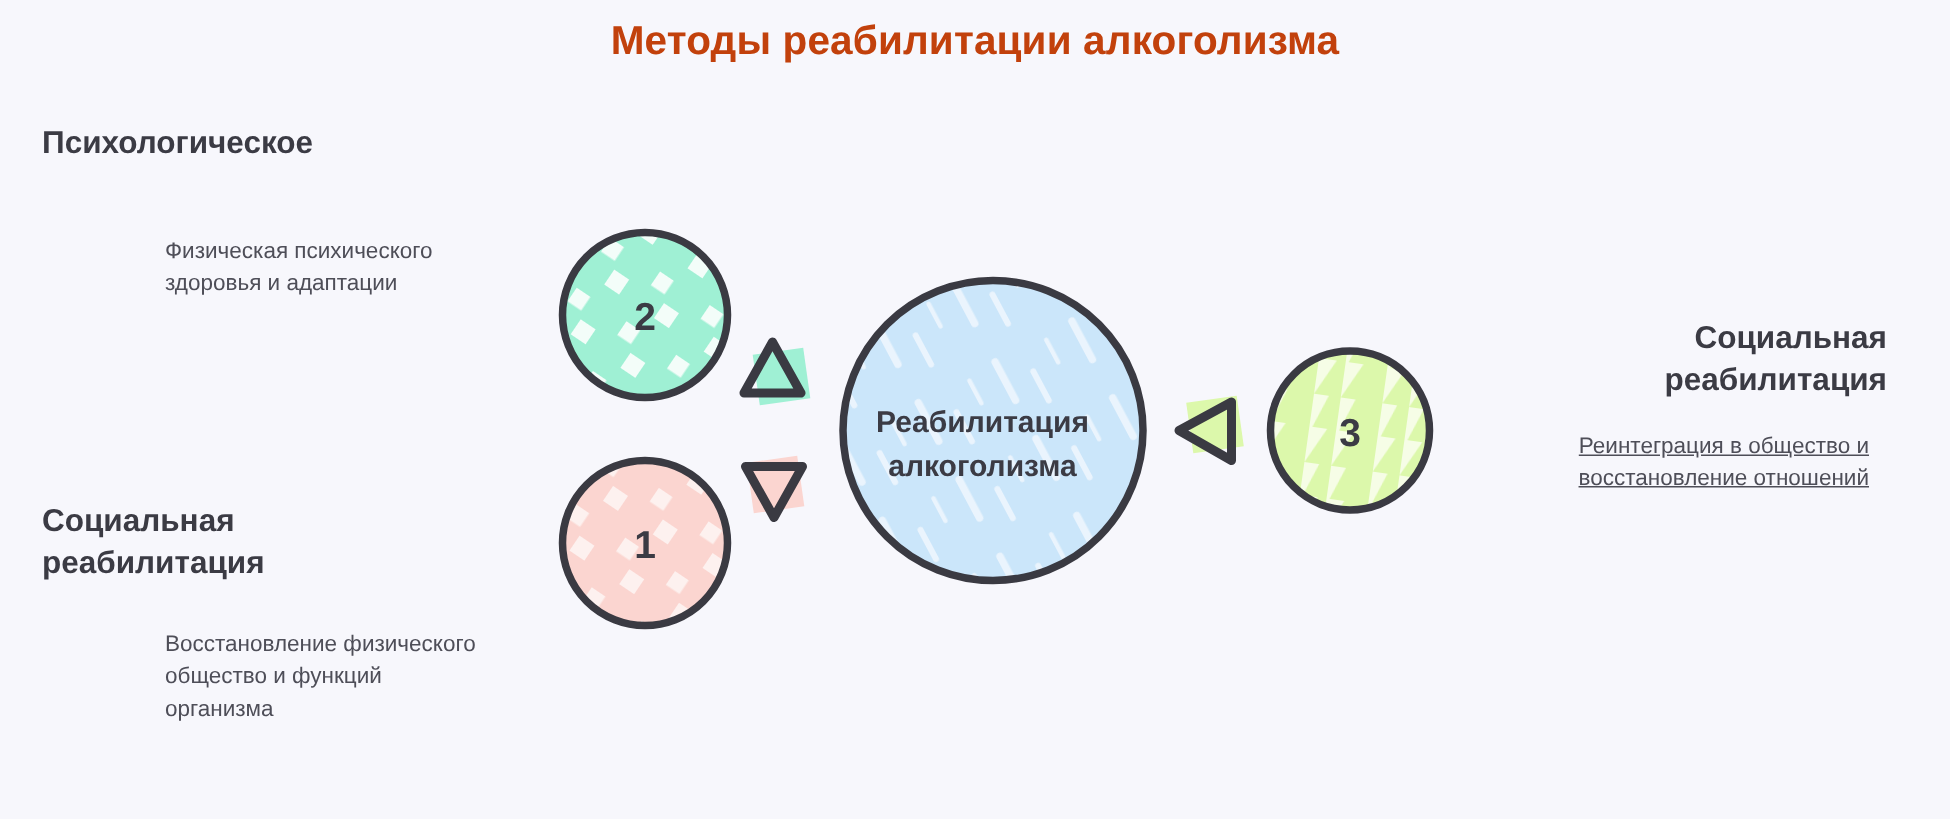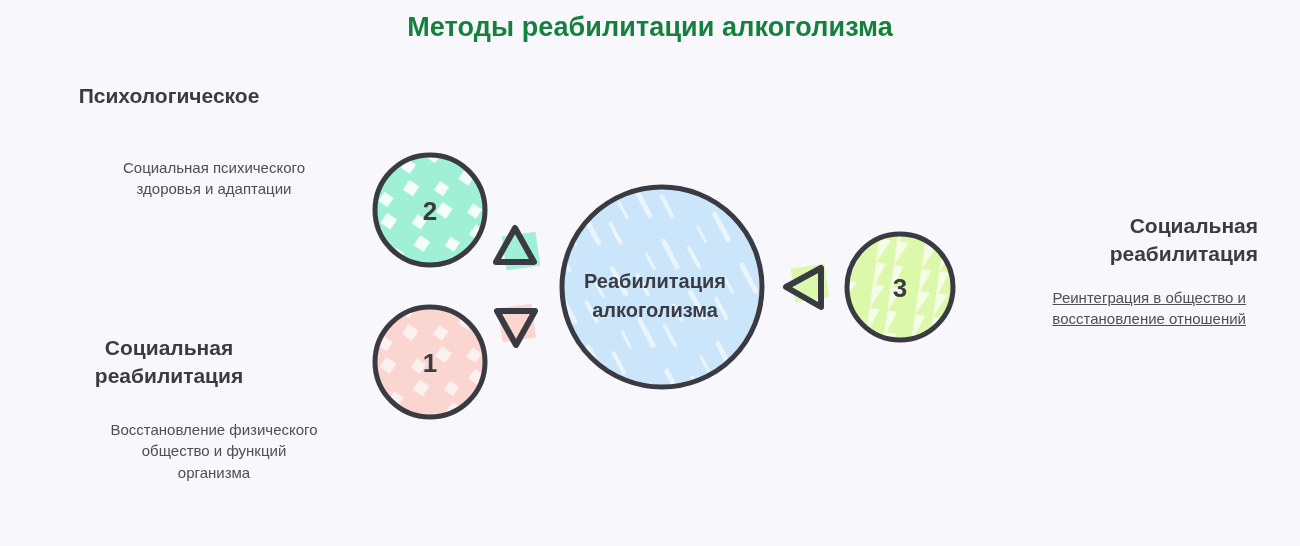--- a/index.html
+++ b/index.html
@@ -22,40 +22,40 @@
 
   
   .title {
     position: absolute;
     left: 0;
     top: 12px;
     width: 1300px;
     text-align: center;
     font-size: 27px;
     font-weight: bold;
-    color: #15803d;
+    color: #c2410c;
     letter-spacing: 0.1px;
   }
 
   
   .heading {
     position: absolute;
     font-size: 21px;
     font-weight: bold;
     color: #3b3b44;
     line-height: 1.32;
   }
   .body-text {
     position: absolute;
     font-size: 15px;
     font-weight: normal;
     color: #4e4e58;
     line-height: 1.43;
   }
-  .align-right { text-align: center; }
+  .align-right { text-align: left; }
   .align-left  { text-align: right; }
 
   #heading-psych   { left: 28px;  top: 82px;  width: 282px; }
   #text-psych      { left: 110px; top: 157px; width: 208px; }
   #heading-phys    { left: 28px;  top: 334px; width: 282px; }
   #text-phys       { left: 110px; top: 419px; width: 208px; }
   #heading-social  { left: 1008px; top: 212px; width: 250px; }
   #text-social     { left: 1008px; top: 287px; width: 238px; text-decoration: underline; }
 
   
@@ -80,21 +80,21 @@
 </head>
 <body>
 
 <div id="canvas">
 
   <div class="title">Методы реабилитации алкоголизма</div>
 
   <div class="heading align-right" id="heading-psych">
     <div>Психологическое</div>
   </div>
-  <div class="body-text align-right" id="text-psych">Социальная психического здоровья и адаптации</div>
+  <div class="body-text align-right" id="text-psych">Физическая психического здоровья и адаптации</div>
 
   <div class="heading align-right" id="heading-phys">
     <div>Социальная</div>
     <div>реабилитация</div>
   </div>
   <div class="body-text align-right" id="text-phys">Восстановление физического общество и функций организма</div>
 
   <div class="heading align-left" id="heading-social">
     <div>Социальная</div>
     <div>реабилитация</div>

